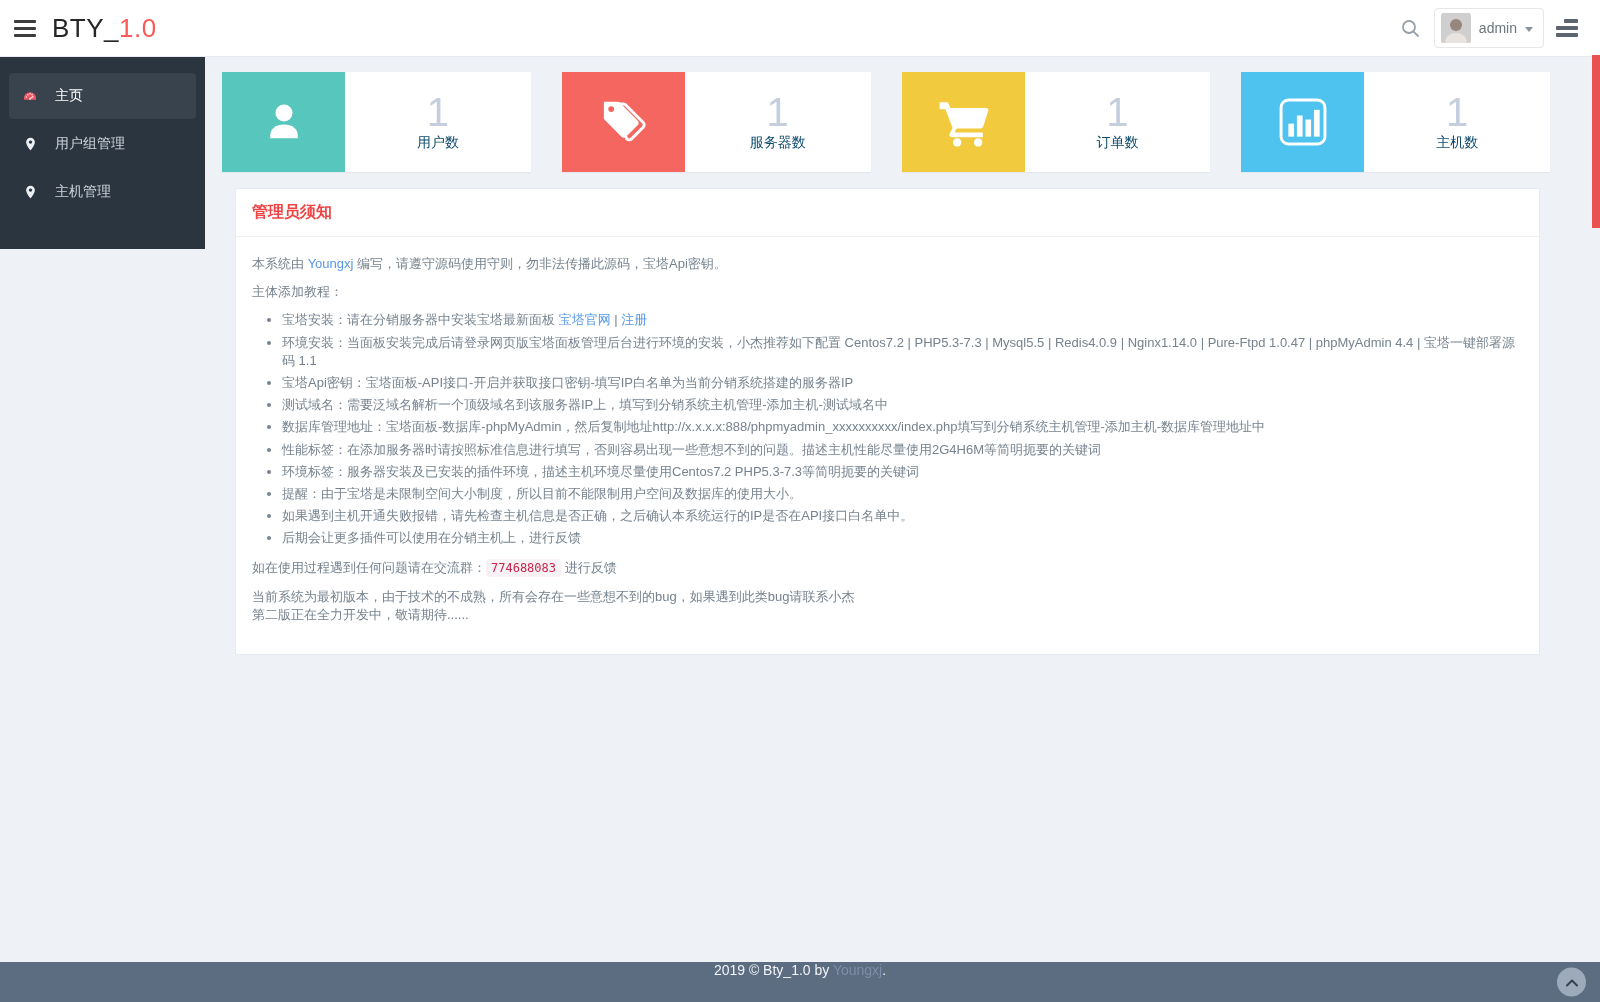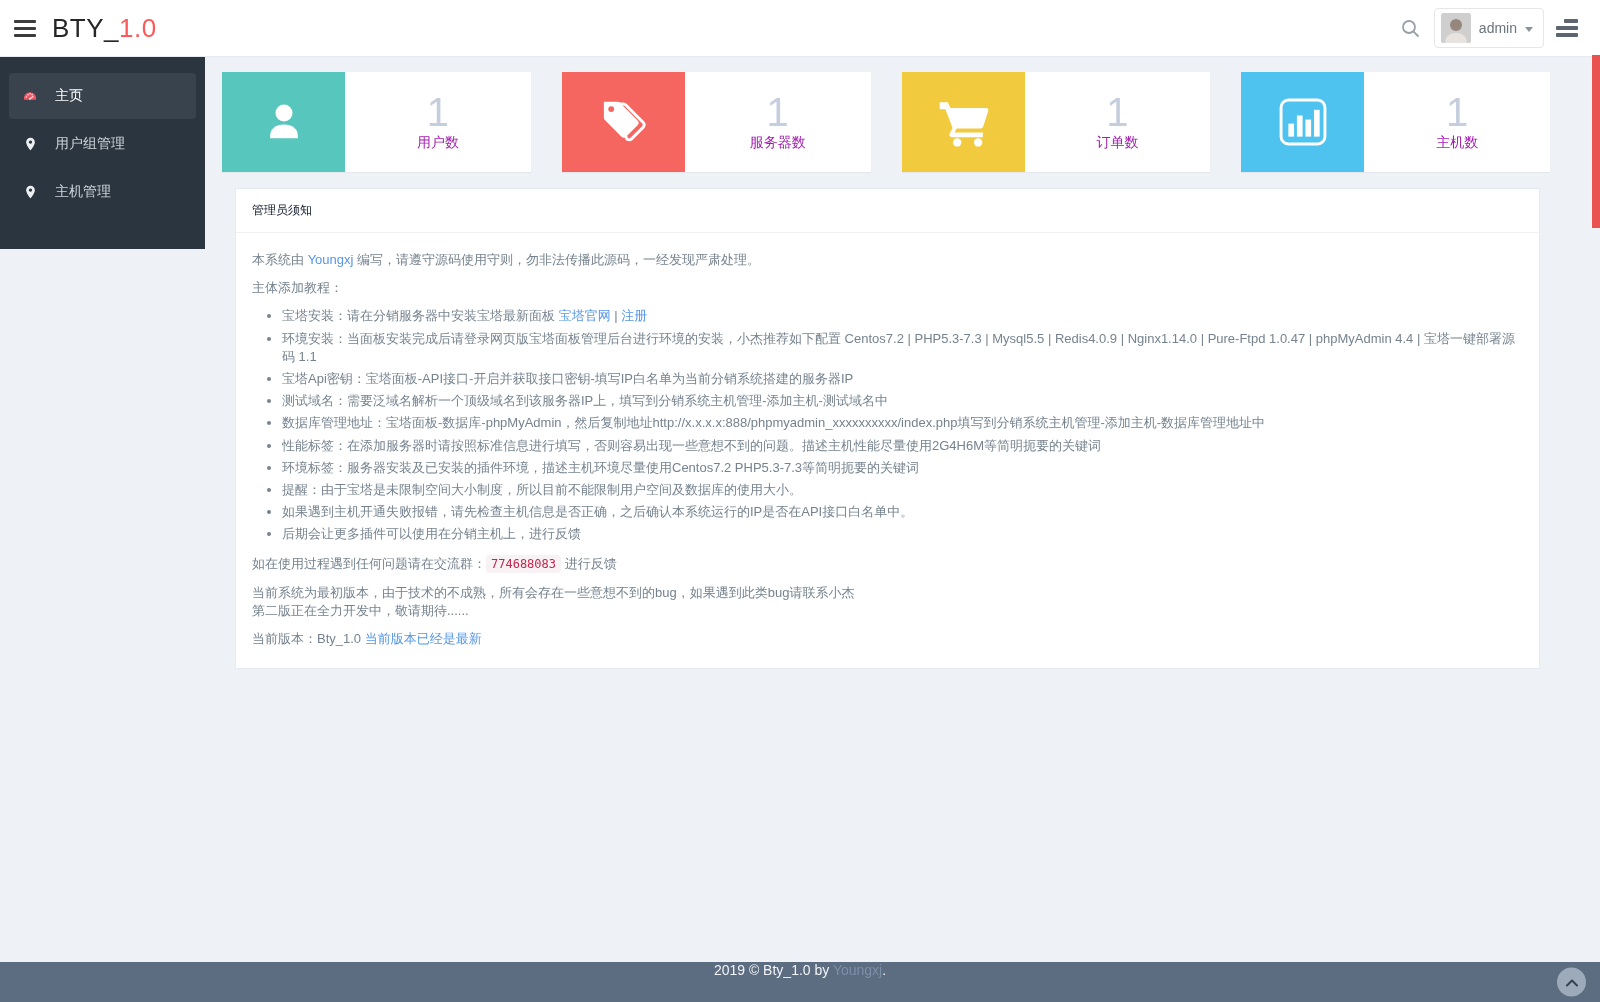--- a/index.html
+++ b/index.html
@@ -56,26 +56,26 @@
   .main { position:absolute; top:57px; left:205px; right:0; bottom:40px; padding:15px 50px 0 17px; }
   .cards { display:grid; grid-template-columns:repeat(4,1fr); gap:31px; height:100px; }
   .stat-card { display:flex; height:100px; box-shadow:0 1px 1px rgba(0,0,0,.04); }
   .stat-icon { width:123px; flex:none; display:flex; align-items:center; justify-content:center; }
   .stat-icon.teal   { background:#57c6bc; }
   .stat-icon.red    { background:#f4665f; }
   .stat-icon.yellow { background:#f2ca3e; }
   .stat-icon.blue   { background:#4fc3f0; }
   .stat-body { flex:1; background:#ffffff; display:flex; flex-direction:column; align-items:center; justify-content:center; gap:2px; }
   .stat-value { font-size:40px; font-weight:300; color:#c5cedd; line-height:1; }
-  .stat-label { font-size:14px; color:#a21caf; }
+  .stat-label { font-size:14px; color:#0c4a6e; }
 
   
   .panel { margin:16px 10px 0 13px; background:#ffffff; border:1px solid #e6ebf2; }
   .panel-header { padding:13px 16px; border-bottom:1px solid #eef1f5; }
-  .panel-title { font-size:12px; color:#0f172a; font-weight:400; }
+  .panel-title { font-size:16px; color:#ef4444; font-weight:700; }
   .panel-body { padding:18px 16px 20px 16px; font-size:13px; line-height:1.4; color:#76838f; }
   .panel-body p { margin:0 0 10px 0; }
   .panel-body ul { margin:0 0 12px 0; padding-left:30px; }
   .panel-body li { margin:0 0 4px 0; }
   a.link { color:#5596e6; text-decoration:none; cursor:pointer; }
   code.qq-code {
     font-family:"DejaVu Sans Mono","Liberation Mono",monospace;
     font-size:12px; color:#c7254e; background:#f9f2f4; padding:2px 5px; border-radius:4px;
   }
 
@@ -228,42 +228,41 @@
       </div>
 
     </div>
 
     <section class="panel">
       <div class="panel-header">
         <h2 class="panel-title">管理员须知</h2>
       </div>
       <div class="panel-body">
 
-        <p><span>本系统由 </span><a class="link">Youngxj</a><span> 编写，请遵守源码使用守则，勿非法传播此源码，一经发现严肃处理。</span></p>
+        <p><span>本系统由 </span><a class="link">Youngxj</a><span> 编写，请遵守源码使用守则，勿非法传播此源码，宝塔Api密钥。</span></p>
 
         <p>主体添加教程：</p>
 
         <ul>
           <li><span>宝塔安装：请在分销服务器中安装宝塔最新面板 </span><a class="link">宝塔官网</a><span> | </span><a class="link">注册</a></li>
           <li>环境安装：当面板安装完成后请登录网页版宝塔面板管理后台进行环境的安装，小杰推荐如下配置 Centos7.2 | PHP5.3-7.3 | Mysql5.5 | Redis4.0.9 | Nginx1.14.0 | Pure-Ftpd 1.0.47 | phpMyAdmin 4.4 | 宝塔一键部署源码 1.1</li>
           <li>宝塔Api密钥：宝塔面板-API接口-开启并获取接口密钥-填写IP白名单为当前分销系统搭建的服务器IP</li>
           <li>测试域名：需要泛域名解析一个顶级域名到该服务器IP上，填写到分销系统主机管理-添加主机-测试域名中</li>
           <li>数据库管理地址：宝塔面板-数据库-phpMyAdmin，然后复制地址http://x.x.x.x:888/phpmyadmin_xxxxxxxxxx/index.php填写到分销系统主机管理-添加主机-数据库管理地址中</li>
           <li>性能标签：在添加服务器时请按照标准信息进行填写，否则容易出现一些意想不到的问题。描述主机性能尽量使用2G4H6M等简明扼要的关键词</li>
           <li>环境标签：服务器安装及已安装的插件环境，描述主机环境尽量使用Centos7.2 PHP5.3-7.3等简明扼要的关键词</li>
           <li>提醒：由于宝塔是未限制空间大小制度，所以目前不能限制用户空间及数据库的使用大小。</li>
           <li>如果遇到主机开通失败报错，请先检查主机信息是否正确，之后确认本系统运行的IP是否在API接口白名单中。</li>
           <li>后期会让更多插件可以使用在分销主机上，进行反馈</li>
         </ul>
 
         <p><span>如在使用过程遇到任何问题请在交流群：</span><code class="qq-code">774688083</code><span> 进行反馈</span></p>
 
         <p><span>当前系统为最初版本，由于技术的不成熟，所有会存在一些意想不到的bug，如果遇到此类bug请联系小杰</span><br><span>第二版正在全力开发中，敬请期待......</span></p>
 
-        <p style="margin-bottom:0"><span>当前版本：Bty_1.0 </span><a class="link">当前版本已经是最新</a></p>
 
       </div>
     </section>
   </main>
 
   <footer class="footer">
     <div><span>2019 © Bty_1.0 by </span><a class="footer-link">Youngxj</a><span>.</span></div>
     <div class="scroll-top">
       <svg width="14" height="10" viewBox="0 0 14 10">
           <polyline points="2,8 7,3 12,8" fill="none" stroke="#35414e" stroke-width="2" stroke-linecap="round" stroke-linejoin="round"></polyline>

